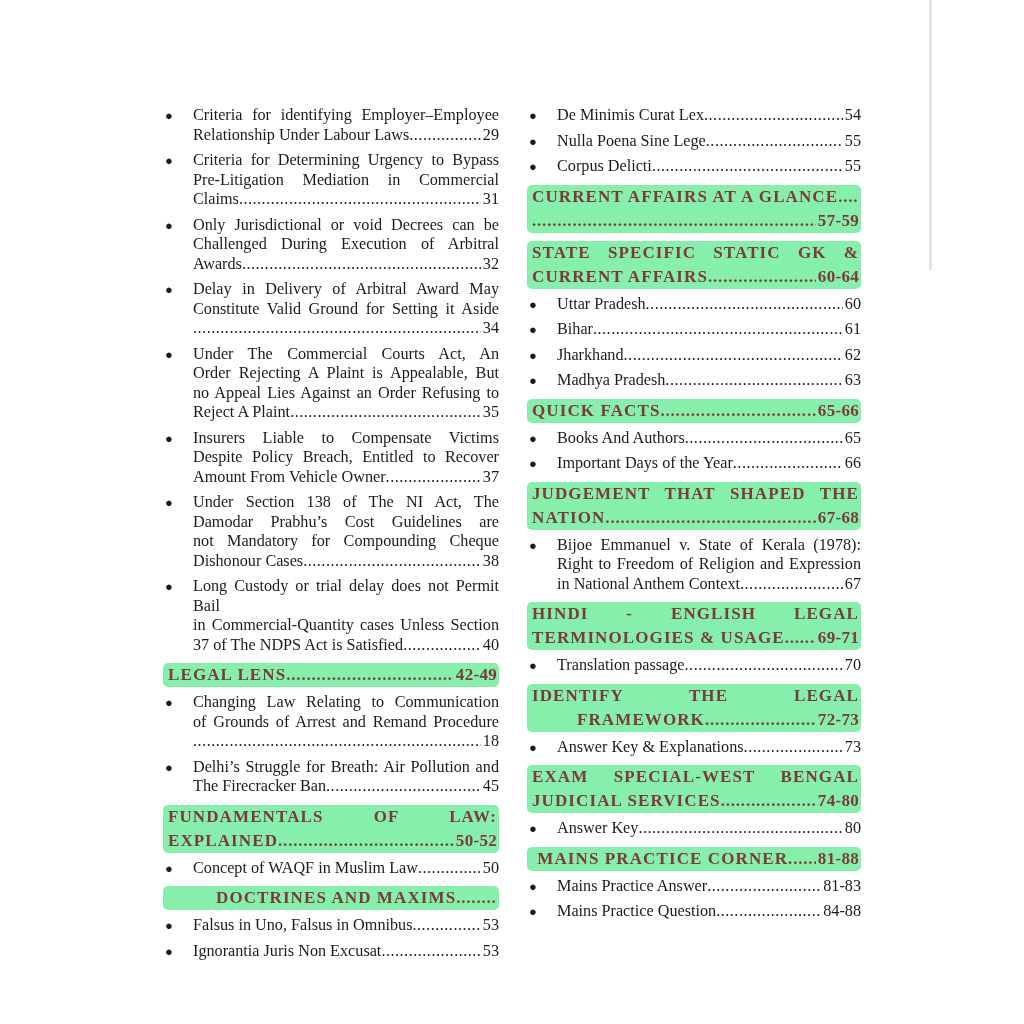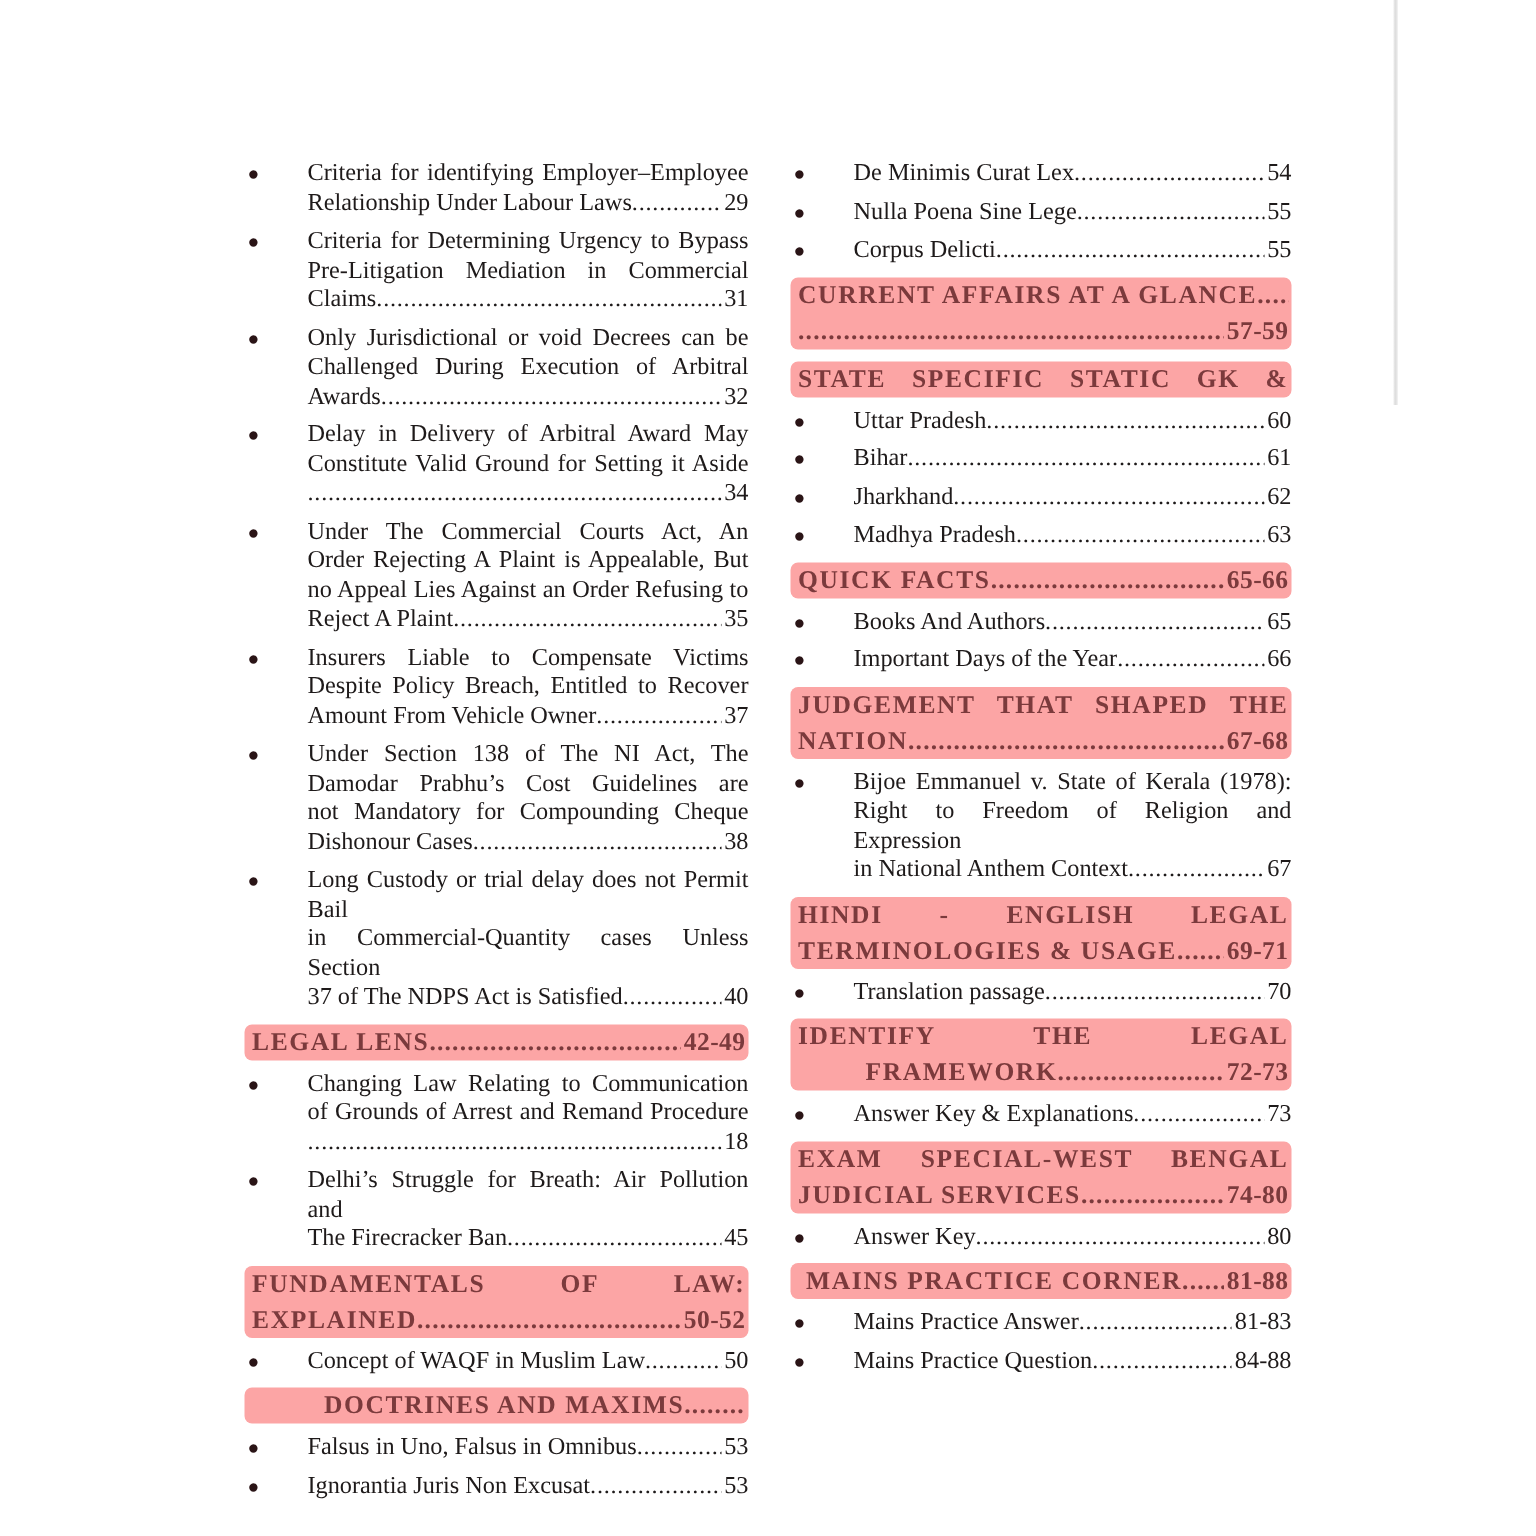--- a/index.html
+++ b/index.html
@@ -5,28 +5,28 @@
   html, body { margin:0; padding:0; }
   body { width:1024px; height:1024px; background:#ffffff; position:relative; overflow:hidden;
          font-family:"Liberation Serif", serif; color:#1e1a1a; }
   .edge-shadow { position:absolute; left:929px; top:0; width:3px; height:270px;
          background:linear-gradient(to right, #ececec, #dcdcdc, #f4f4f4); }
   .col { position:absolute; top:106px; }
   .col.left { left:163px; width:336px; }
   .col.right { left:527px; width:334px; }
   .entry { position:relative; padding-left:30px; font-size:16.2px; line-height:19.5px; margin-bottom:6px; }
   .entry .bullet { position:absolute; left:2px; top:0; font-size:13px; color:#2a1416; }
-  .entry .t { display:block; text-align:justify; text-align-last:left;margin-left:12px; }
+  .entry .t { display:block; text-align:justify; text-align-last:left; }
   .line { display:flex; white-space:nowrap; }
   .line .txt { flex:0 0 auto; }
   .line .dots { flex:1 1 auto; overflow:hidden; white-space:nowrap; letter-spacing:0.5px; }
   .line .dots::after { content:"........................................................................................................................................"; }
   .line .pg { flex:0 0 auto; padding-left:2px; }
   .just { text-align:justify; text-align-last:justify; display:block; }
-  .head { background:#fca5a5; border-radius:5px; color:#7b3a3c; font-weight:bold;
+  .head { background:#86efac; border-radius:5px; color:#7b3a3c; font-weight:bold;
           font-size:17px; line-height:24px; letter-spacing:1.1px; padding:0 2px 0 5px; margin:8px 0 6px 0; }
   .head .line .pg { letter-spacing:0.3px; }
   .head .dots { letter-spacing:0.8px; }
 </style>
 </head>
 <body>
 
 <div class="edge-shadow"></div>
 
 <div class="col left" id="col-left">
@@ -227,21 +227,25 @@
       </span>
     </div>
     <div class="head"><span class="t"><span class="line">
           <span class="txt" style="white-space: pre;">CURRENT AFFAIRS AT A GLANCE</span>
           <span class="dots"></span>
         </span><span class="line">
           <span class="txt" style="white-space: pre;"></span>
           <span class="dots"></span>
           <span class="pg">57-59</span>
         </span></span></div>
-    <div class="head"><span class="t"><span class="just">STATE SPECIFIC STATIC GK &amp;</span></span></div>
+    <div class="head"><span class="t"><span class="just">STATE SPECIFIC STATIC GK &amp;</span><span class="line">
+          <span class="txt" style="white-space: pre;">CURRENT AFFAIRS</span>
+          <span class="dots"></span>
+          <span class="pg">60-64</span>
+        </span></span></div>
     <div class="entry">
       <span class="bullet">●</span>
       <span class="t">
         <span class="line">
           <span class="txt">Uttar Pradesh</span>
           <span class="dots"></span>
           <span class="pg">60</span>
         </span>
       </span>
     </div>

